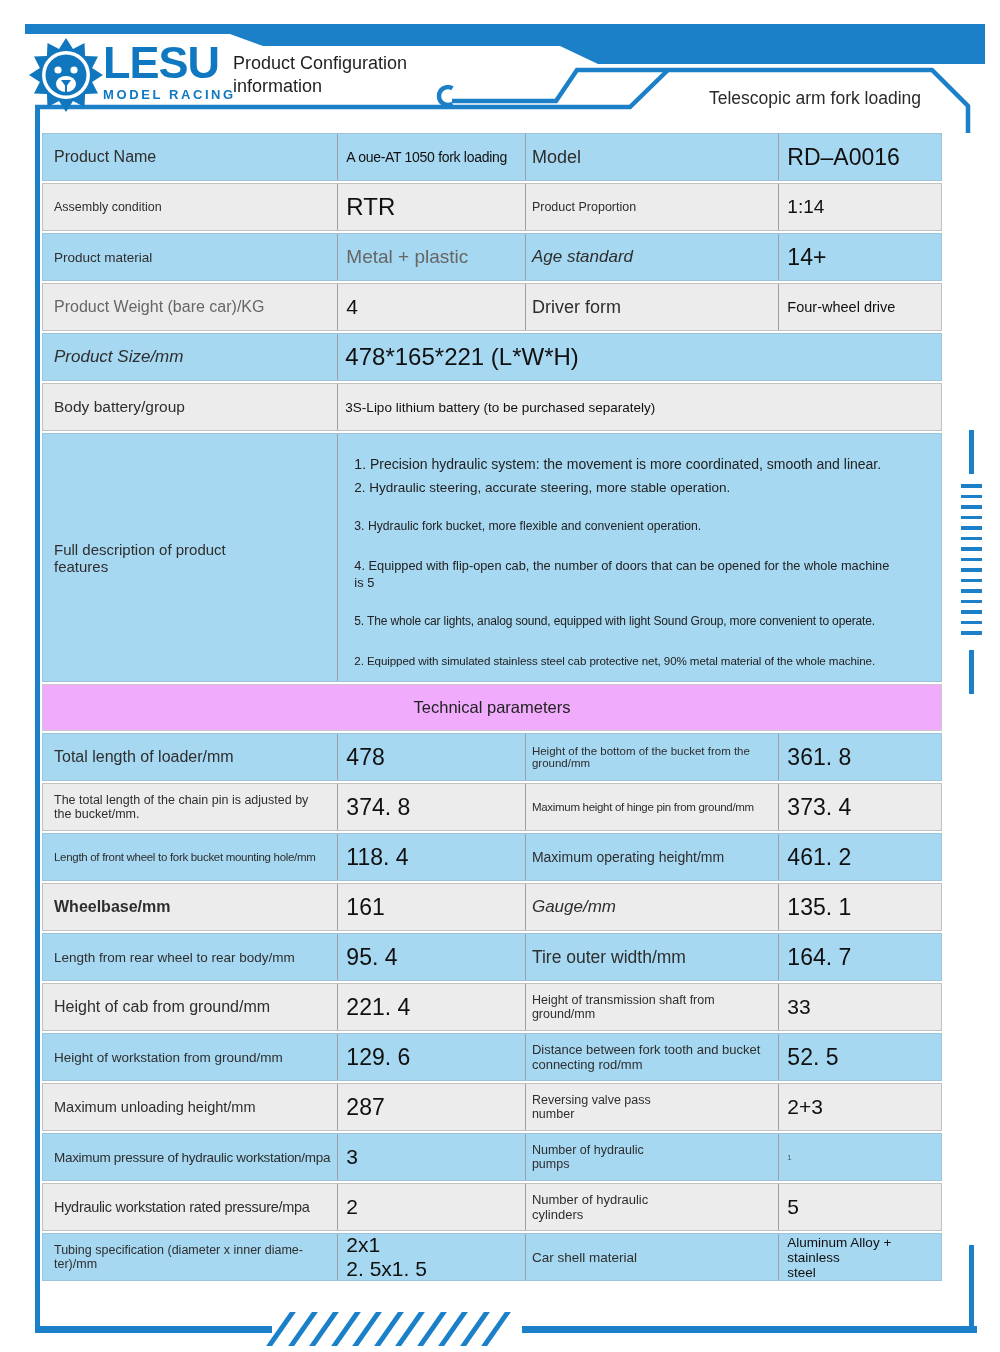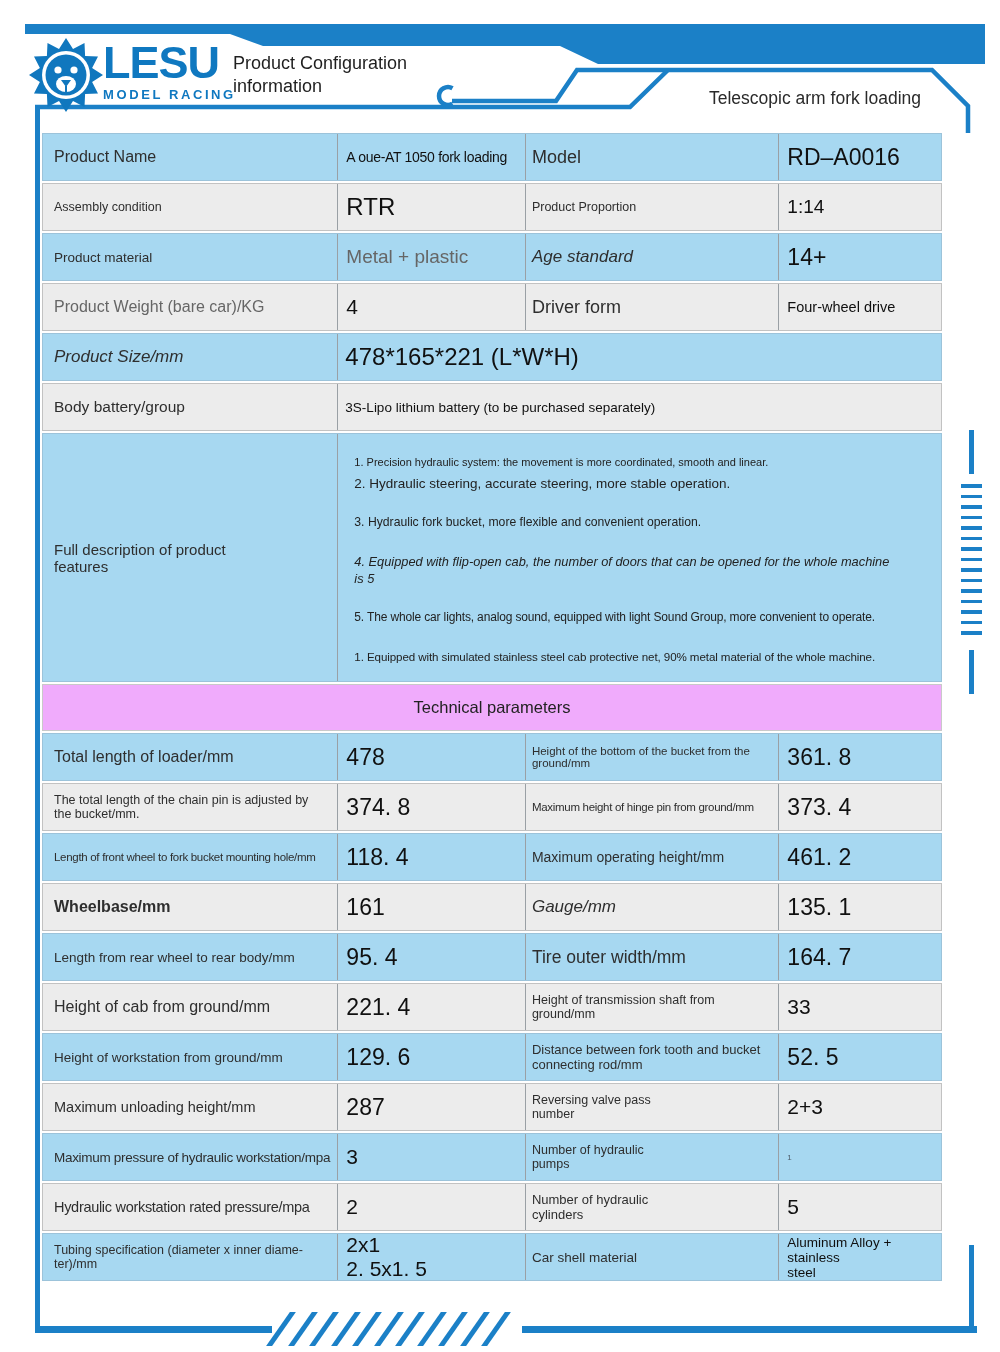--- a/index.html
+++ b/index.html
@@ -48,24 +48,24 @@
   .tight{letter-spacing:-0.3px;}
   .f11{font-size:11.5px;} .f12{font-size:16px;font-weight:bold;} .f125{font-size:12.5px;} .f13{font-size:13px;}
   .f135{font-size:13.5px;} .f14{font-size:14px;} .f145{font-size:14.5px;} .f15{font-size:15px;}
   .f155{font-size:15.5px;} .f16{font-size:16px;} .f17{font-size:17px;font-style:italic;}
   .f175{font-size:17.5px;} .f18{font-size:18px;} .f19{font-size:19px;} .f21{font-size:21px;}
   .f23{font-size:23px;} .f24{font-size:24px;}
   .tiny{font-size:8px;color:#50606e;}
   
   .featcell{width:604px;box-sizing:border-box;padding:22px 16px 0 16px;border:none;display:block;}
   .feat{color:#222;}
-  .feat1{font-size:11px;}
+  .feat1{font-size:14px;}
   .feat2{font-size:13.5px;margin-bottom:24px;margin-top:8px;}
   .feat3{font-size:12.2px;margin-bottom:24px;}
-  .feat4{font-size:12.8px;max-width:540px;margin-bottom:22px;line-height:1.35;font-style:italic;}
+  .feat4{font-size:12.8px;max-width:540px;margin-bottom:22px;line-height:1.35;}
   .feat5{font-size:12px;letter-spacing:-0.15px;white-space:nowrap;margin-bottom:26px;}
   .feat6{font-size:11.6px;letter-spacing:-0.1px;white-space:nowrap;}
   .tech-title{font-size:16.5px;color:#222;}
 </style>
 </head>
 <body>
 
 <div class="page">
 
   <svg class="hdr-art" width="1000" height="145">
@@ -219,21 +219,21 @@
       <div class="cell c1">
           <span class="lab f15 preline">Full description of product
 features</span>
         </div>
       <div class="featcell">
         <div class="feat feat1">1. Precision hydraulic system: the movement is more coordinated, smooth and linear.</div>
         <div class="feat feat2">2. Hydraulic steering, accurate steering, more stable operation.</div>
         <div class="feat feat3">3. Hydraulic fork bucket, more flexible and convenient operation.</div>
         <div class="feat feat4">4. Equipped with flip-open cab, the number of doors that can be opened for the whole machine is 5</div>
         <div class="feat feat5">5. The whole car lights, analog sound, equipped with light Sound Group, more convenient to operate.</div>
-        <div class="feat feat6">1. Equipped with simulated stainless steel cab protective net, 90% metal material of the whole machine.</div>
+        <div class="feat feat6">2. Equipped with simulated stainless steel cab protective net, 90% metal material of the whole machine.</div>
       </div>
     </div>
 
     <div class="row hhdr hdrrow">
       <div class="cell cfull">
           <span class="tech-title">Technical parameters</span>
         </div>
     </div>
 
     <div class="row h48 blue">

